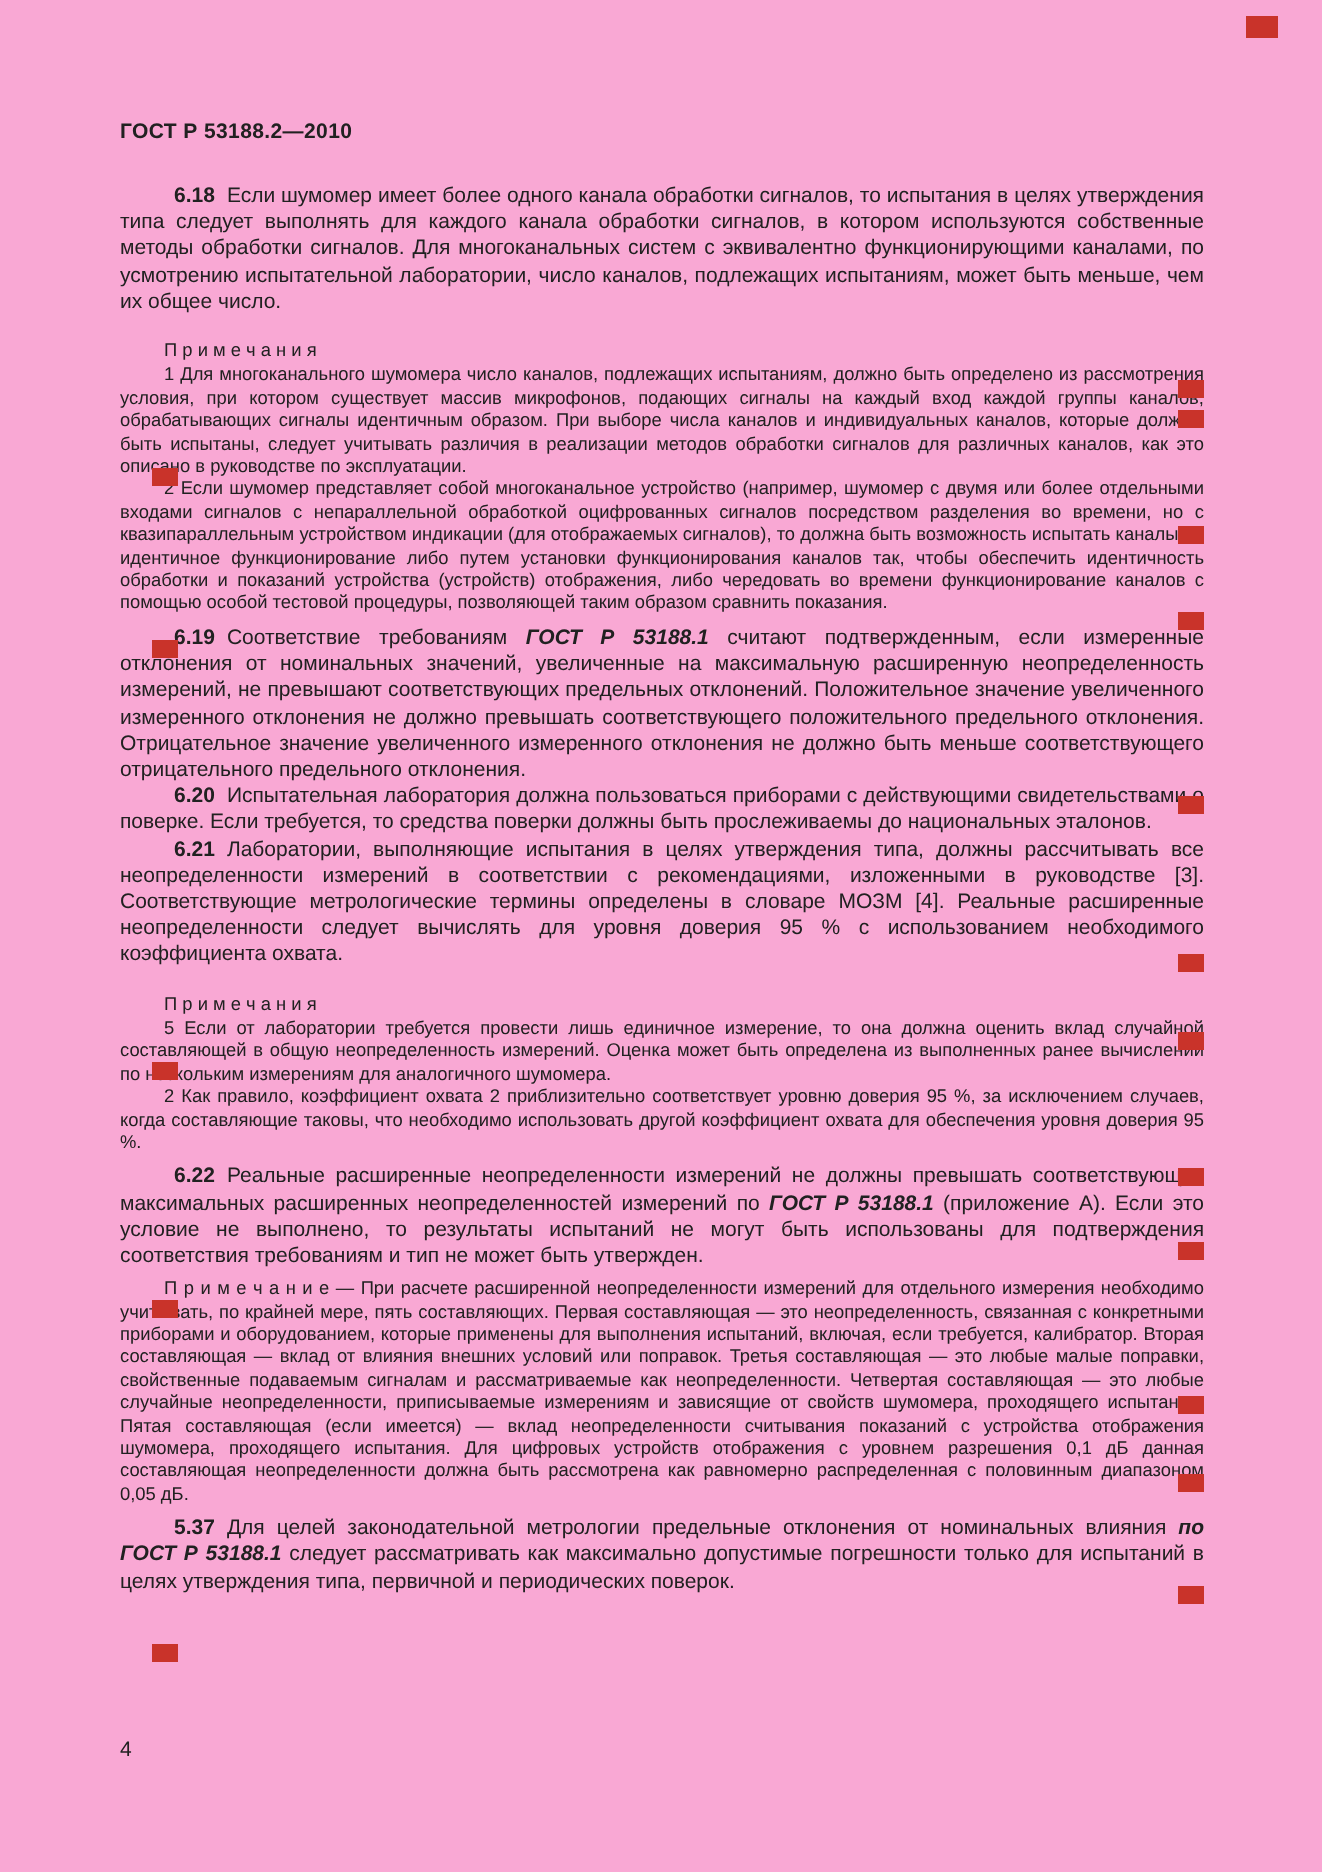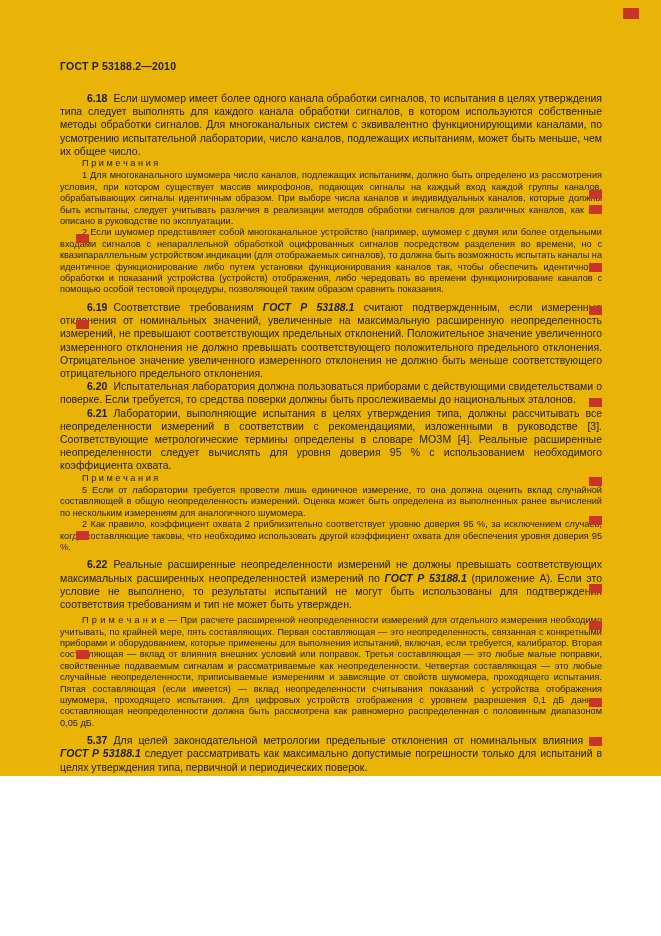--- a/index.html
+++ b/index.html
@@ -1,40 +1,40 @@
 <!DOCTYPE html>
 <html><head>
 <meta charset="utf-8">
 <style>
   * { margin:0; padding:0; box-sizing:border-box; }
   html, body { background:#ffffff; }
   .page {
     position:relative;
-    width:661px; height:776px;
-    background:#eab308;
+    width:661px; height:936px;
+    background:#f9a8d4;
     color:#212121;
     font-family:"Liberation Sans", sans-serif;
     overflow:hidden;
   }
   .doc-header {
     position:absolute; left:60px; top:60px;
     font-size:10.5px; font-weight:bold; letter-spacing:0.2px;
   }
   .doc-body {
     position:absolute; left:60px; top:92px; width:542px;
     text-align:justify;
   }
   .para {
     font-size:10.5px; line-height:13.2px; text-indent:27px;
   }
   .gap { margin-top:5px; }
   .gap-sm { margin-top:4px; }
   .note-hdr {
     font-size:9.2px; line-height:11.4px; text-indent:22px;
-    margin-top:0; margin-bottom:1px;
+    margin-top:12px; margin-bottom:1px;
   }
   .note {
     font-size:9.2px; line-height:11.4px; text-indent:22px;
   }
   .num { font-weight:bold; margin-right:6px;margin-top:28px; }
   .bi  { font-weight:bold; font-style:italic;margin-top:25px; }
   .it  { }
   .page-num {
     position:absolute; left:60px; top:869px;
     font-size:10.5px;

